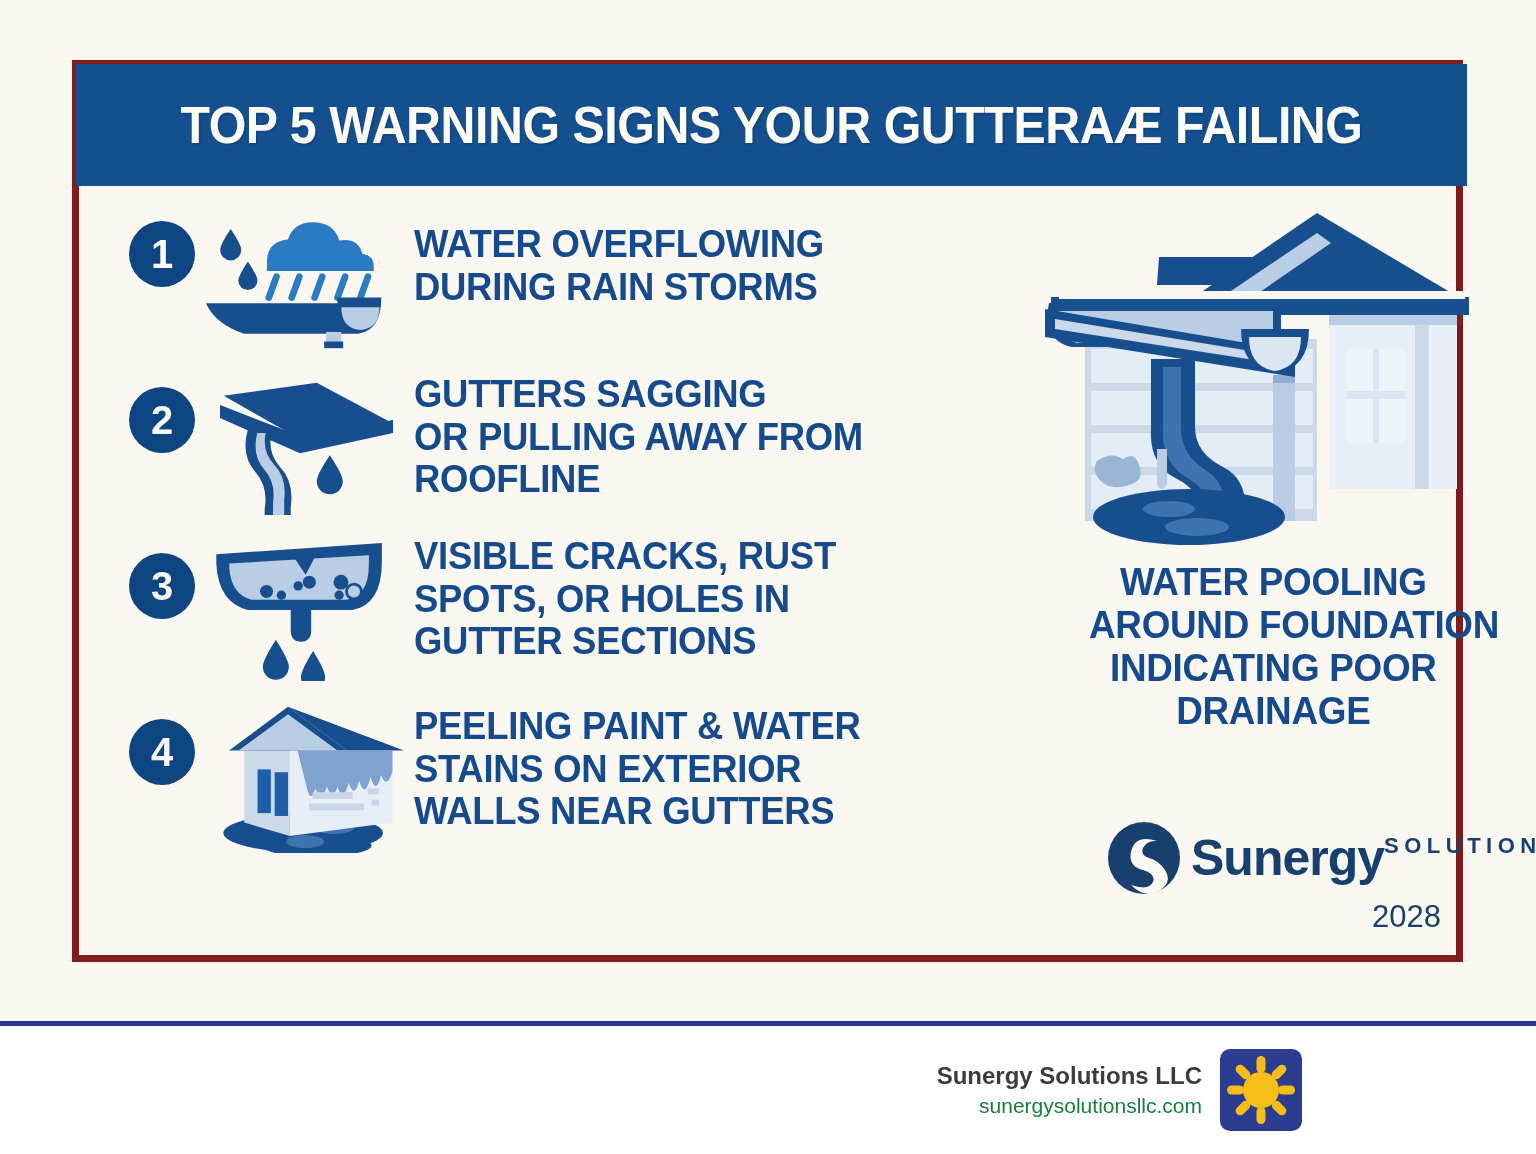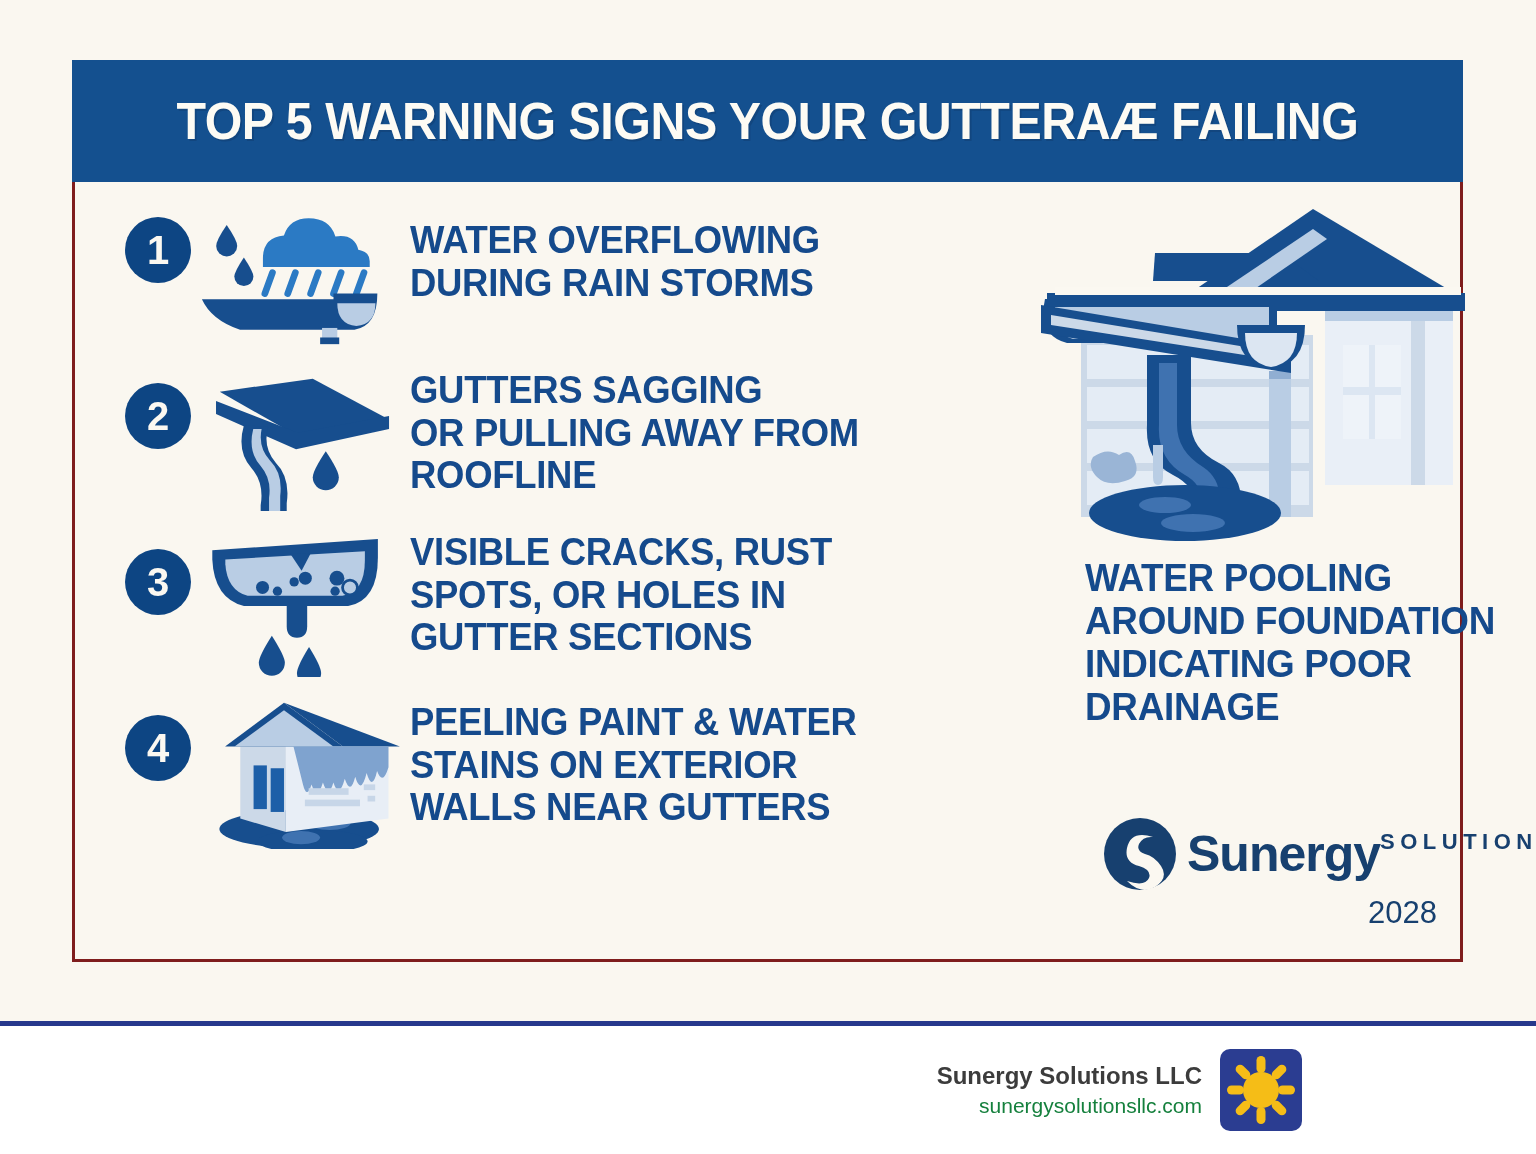--- a/index.html
+++ b/index.html
@@ -24,21 +24,21 @@
     left:0; top:0;
     width:1536px; height:1024px;
     background:#faf7f0;
   }
 
   
   .card {
     position:absolute;
     left:72px; top:60px;
     width:1391px; height:902px;
-    border:3px solid #7f1d1d;
+    border:7px solid #7f1d1d;
     background:#faf7f0;
   }
 
   
   .header-band {
     position:absolute;
     left:-3px; top:-3px;
     width:1391px; height:122px;
     background:#14508f;
     display:flex;
@@ -115,21 +115,21 @@
 
   .row-1 .row-text { padding-top:24px; }
   .row-2 .row-text { padding-top:8px; }
   .row-3 .row-text { padding-top:4px; }
   .row-4 .row-text { padding-top:8px; }
 
   
   .right-col {
     position:absolute;
     left:960px; top:0;
-    width:425px; height:774px;
+    width:425px; height:774px;text-align:center;
   }
 
   .house-art {
     position:absolute;
     left:-10px; top:10px;
     width:460px; height:350px;
   }
 
   .right-text {
     position:absolute;

